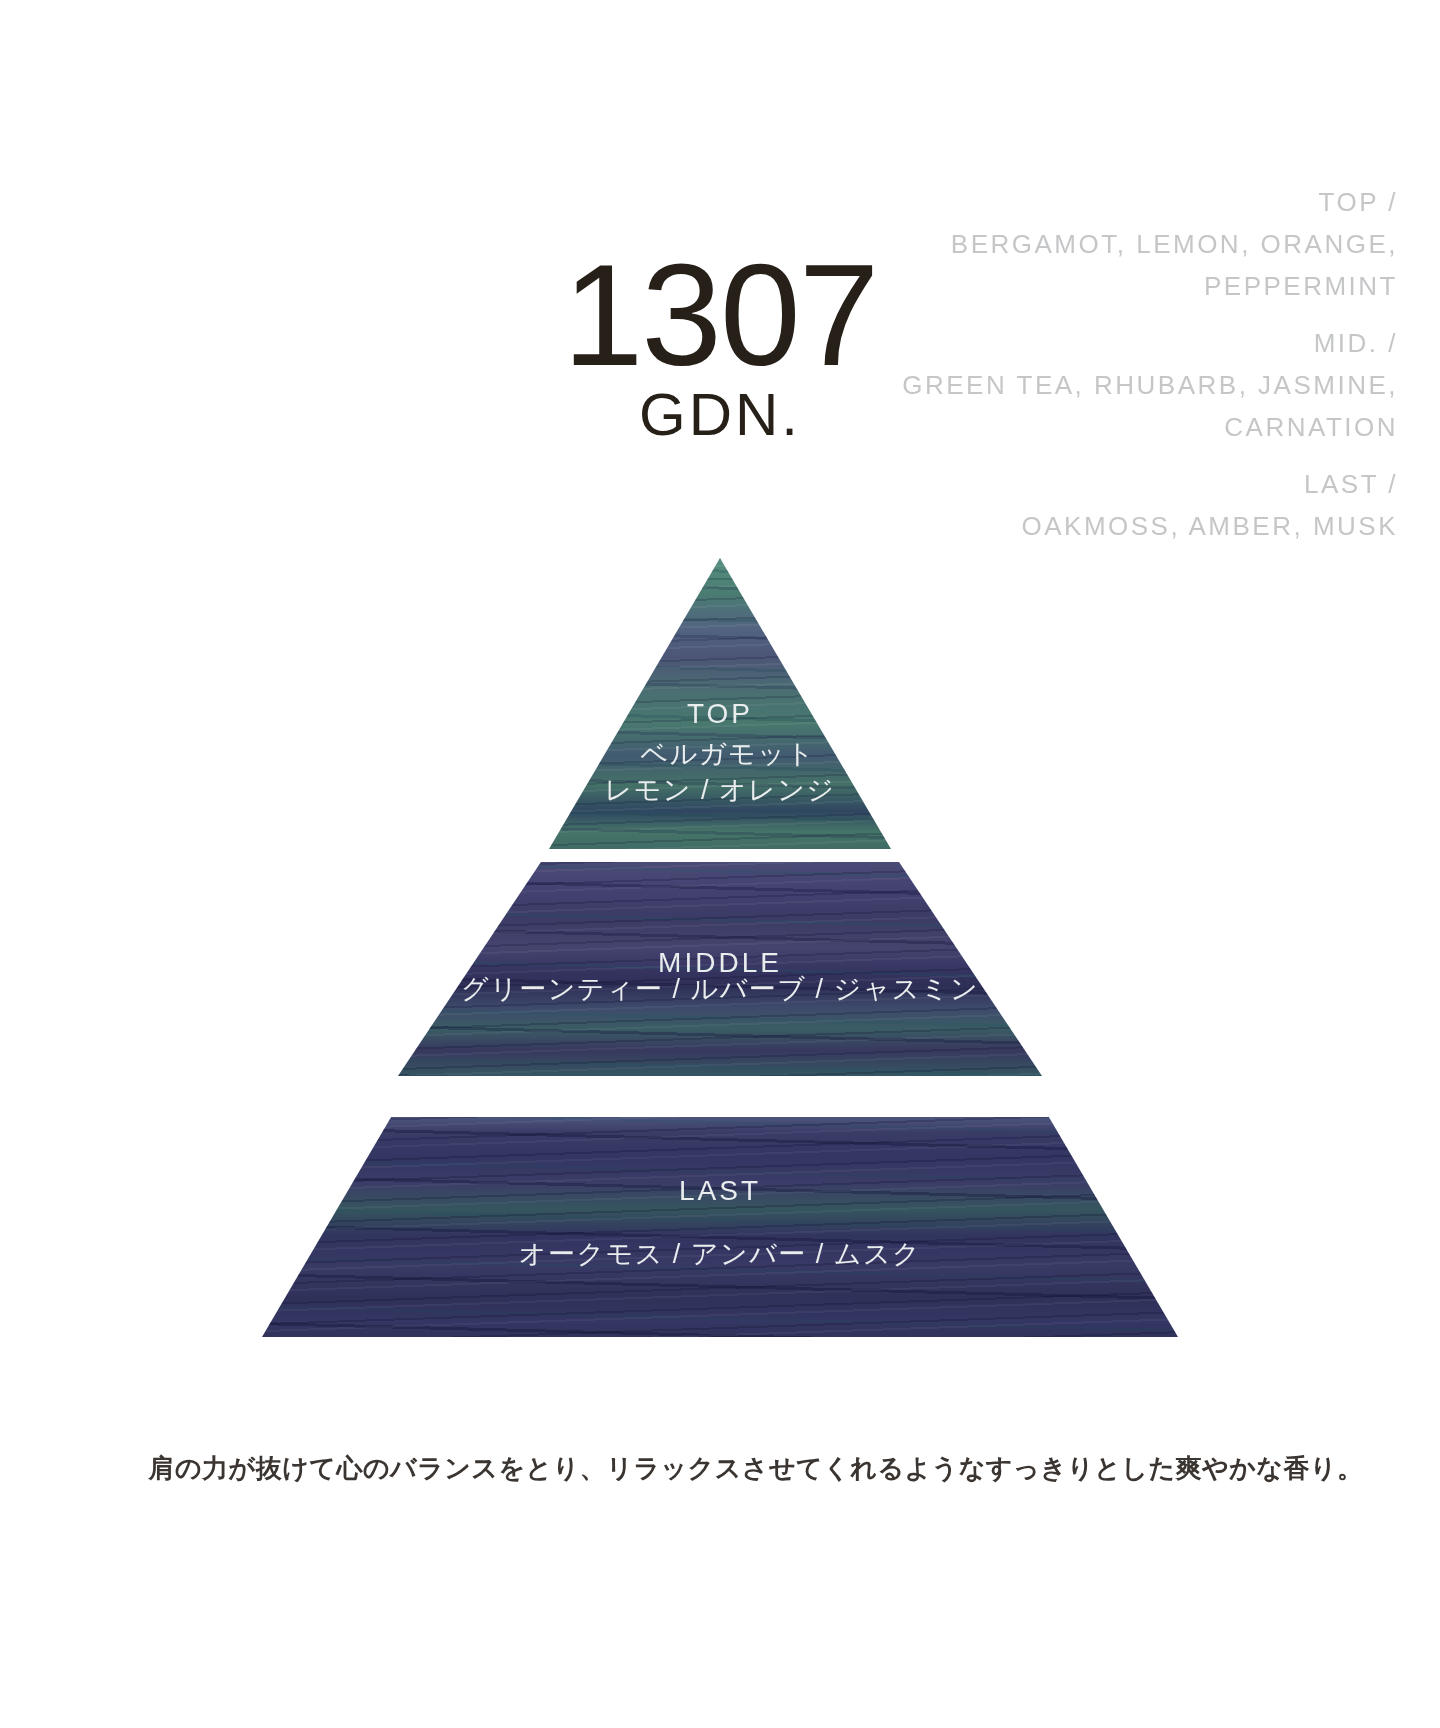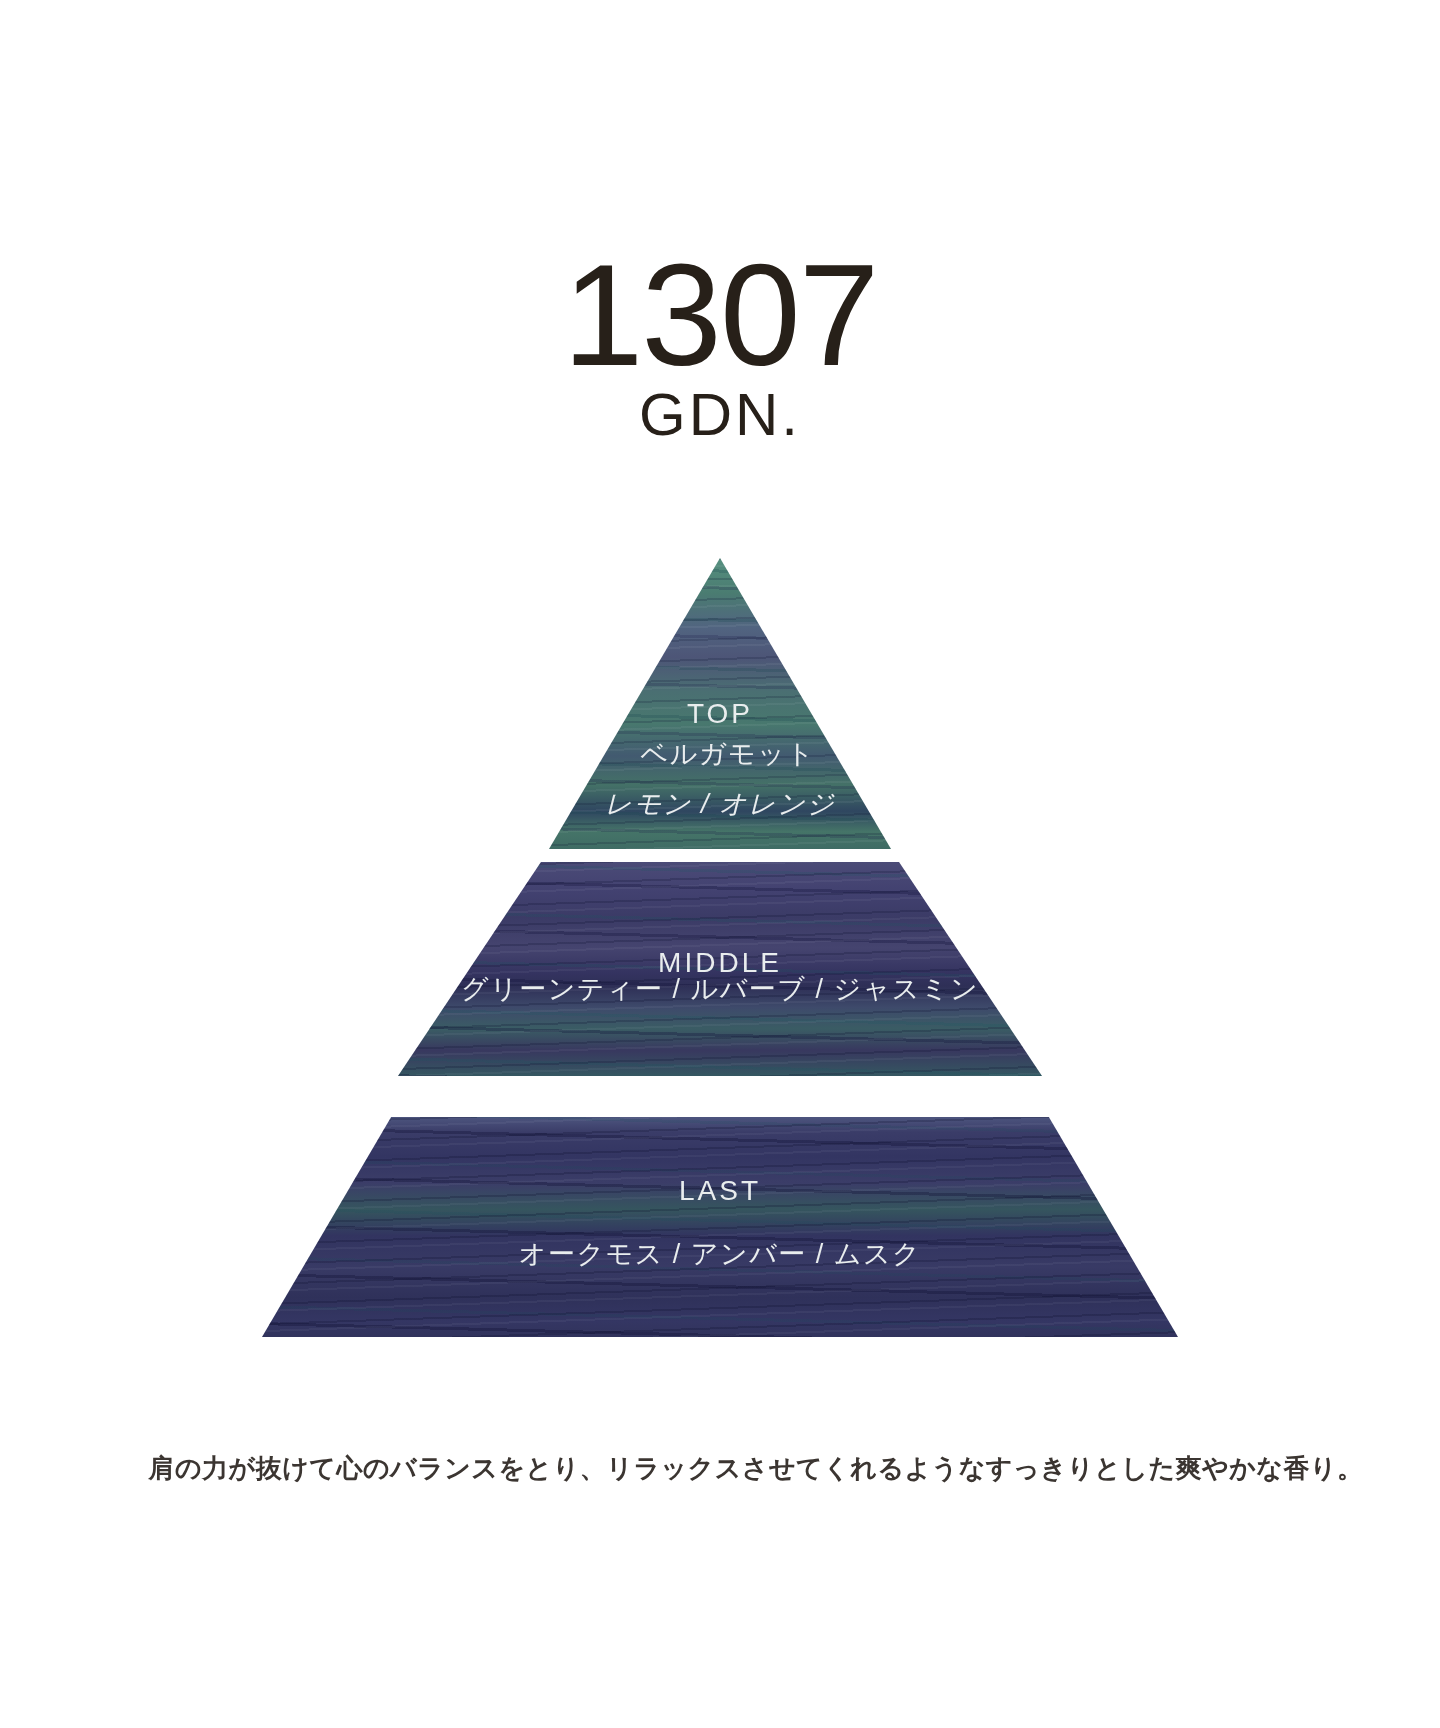--- a/index.html
+++ b/index.html
@@ -96,21 +96,21 @@
   .sec-text{
     position:absolute;left:50%;transform:translateX(-50%);
     white-space:nowrap;line-height:1.25;
     color:var(--pyramid-text-color,#e9edee);
   }
   .sec-label{font-size:28px;letter-spacing:3px;font-weight:500;text-align:center;}
   .sec-jp{font-size:27px;letter-spacing:1.5px;font-weight:400;}
 
   .sec-top .sec-label{top:138px;}
   .sec-top .sec-jp.l1{top:180px;margin-left:8px;}
-  .sec-top .sec-jp.l2{top:230px;font-style:italic;}
+  .sec-top .sec-jp.l2{top:216px;}
   .sec-middle .sec-label{top:83px;}
   .sec-middle .sec-jp.l1{top:111px;}
   .sec-last .sec-label{top:56px;}
   .sec-last .sec-jp.l1{top:121px;}
 
   
   .description{
     position:absolute;left:0;top:1452px;width:100%;
     text-align:center;
     font-size:26px;line-height:1.3;
@@ -123,20 +123,36 @@
 </head>
 <body>
 
 <div class="page">
 
   <div class="title-block">
     <div class="title-number">1307</div>
     <div class="title-name">GDN.</div>
   </div>
 
+  <div class="notes-list">
+    <div class="notes-group">
+      <div class="notes-line">TOP /</div>
+      <div class="notes-line">BERGAMOT, LEMON, ORANGE,</div>
+      <div class="notes-line">PEPPERMINT</div>
+    </div>
+    <div class="notes-group">
+      <div class="notes-line">MID. /</div>
+      <div class="notes-line">GREEN TEA, RHUBARB, JASMINE,</div>
+      <div class="notes-line">CARNATION</div>
+    </div>
+    <div class="notes-group">
+      <div class="notes-line">LAST /</div>
+      <div class="notes-line">OAKMOSS, AMBER, MUSK</div>
+    </div>
+  </div>
 
   <div>
     <div class="pyramid-section sec-top">
       <div class="sec-text sec-label">TOP</div>
       <div class="sec-text sec-jp l1">ベルガモット</div>
       <div class="sec-text sec-jp l2">レモン / オレンジ</div>
     </div>
     <div class="pyramid-section sec-middle">
       <div class="sec-text sec-label">MIDDLE</div>
       <div class="sec-text sec-jp l1">グリーンティー / ルバーブ / ジャスミン</div>

